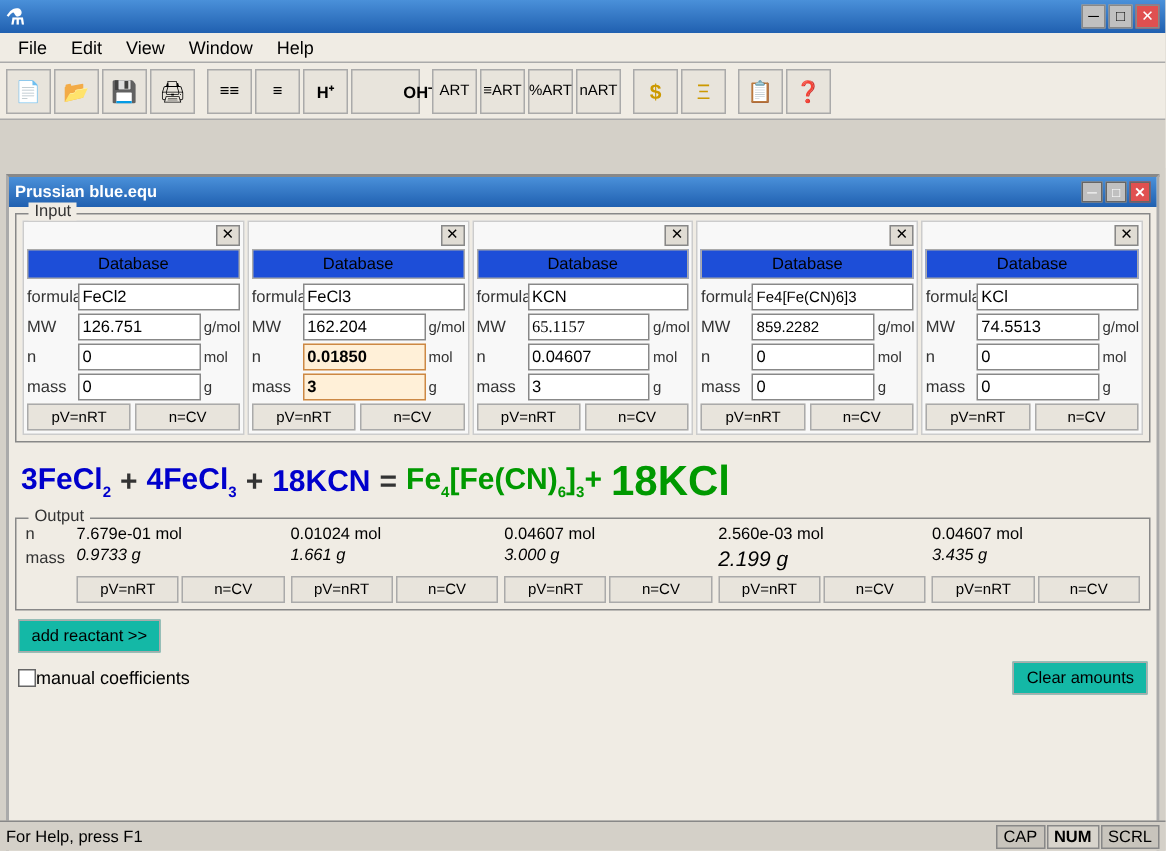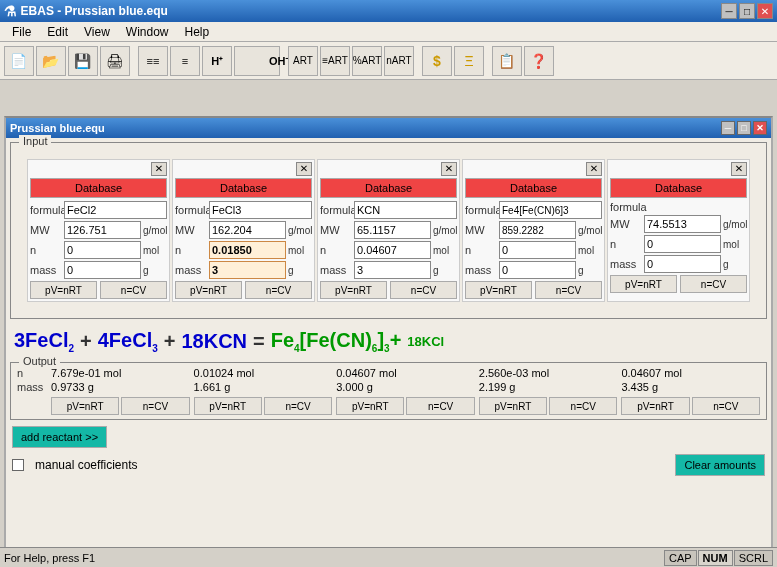--- a/index.html
+++ b/index.html
@@ -117,21 +117,21 @@
       font-size: 9px;
       display: flex; align-items: center; justify-content: center;
       cursor: pointer;
     }
     .inner-title-btn.close { background: #e05050; color: white; }
 
     
     .input-group {
       border: 1px solid #888;
       margin: 4px;
-      padding: 16px;
+      padding: 4px;
       position: relative;
     }
     .input-group-label {
       position: absolute;
       top: -8px;
       left: 8px;
       background: #f0ece4;
       padding: 0 4px;
       font-size: 11px;
       color: #333;
@@ -159,21 +159,21 @@
       background: #e0dcd4;
       border: 1px solid #888;
       font-size: 10px;
       display: flex; align-items: center; justify-content: center;
       cursor: pointer;
       line-height: 1;
     }
     .db-btn {
       width: 100%;
       height: 20px;
-      background: #ef4444;
+      background: #1d4ed8;
       border: 1px solid #aaa;
       font-size: 11px;
       display: flex; align-items: center; justify-content: center;
       cursor: pointer;
       margin-bottom: 3px;
       color: #666;
     }
     .db-btn.active { color: #000; }
 
     .field-row {
@@ -330,21 +330,20 @@
     }
 
     .spacer { flex: 1; }
   </style>
 </head>
 <body>
 
 <div class="title-bar">
   <div class="title-bar-left">
     <span style="font-size:14px;">⚗</span>
-    <span>EBAS - Prussian blue.equ</span>
   </div>
   <div class="title-bar-right">
     <div class="title-btn">─</div>
     <div class="title-btn">□</div>
     <div class="title-btn close">✕</div>
   </div>
 </div>
 
 <div class="menu-bar">
   <span class="menu-item">File</span>
@@ -457,21 +456,21 @@
           <div class="reagent-top">
               <div class="x-btn">✕</div>
             </div>
           <div class="db-btn active">Database</div>
           <div class="field-row">
             <span class="field-label">formula</span>
             <input class="field-input" value="KCN" style="width: 100%;">
           </div>
           <div class="field-row">
             <span class="field-label">MW</span>
-            <input class="field-input" value="65.1157" style="width: 100%;">
+            <input class="field-input" value="65.1157" style="width: 100%; font-family: Liberation Serif, serif;">
             <span class="field-unit">g/mol</span>
           </div>
           <div class="field-row">
             <span class="field-label">n</span>
             <input class="field-input" value="0.04607" style="width: 100%;">
             <span class="field-unit">mol</span>
           </div>
           <div class="field-row">
             <span class="field-label">mass</span>
             <input class="field-input" value="3" style="width: 100%;">
@@ -513,20 +512,21 @@
           </div>
         </div>
 
         <div class="reagent-col">
           <div class="reagent-top">
               <div class="x-btn">✕</div>
             </div>
           <div class="db-btn active">Database</div>
           <div class="field-row">
             <span class="field-label">formula</span>
+            <input class="field-input" value="KCl" style="width: 100%;">
           </div>
           <div class="field-row">
             <span class="field-label">MW</span>
             <input class="field-input" value="74.5513" style="width: 100%;">
             <span class="field-unit">g/mol</span>
           </div>
           <div class="field-row">
             <span class="field-label">n</span>
             <input class="field-input" value="0" style="width: 100%;">
             <span class="field-unit">mol</span>
@@ -546,42 +546,42 @@
     </div>
 
     <div class="equation-row">
       <span class="eq-reactant" style="font-weight:bold; font-size:20px;">3FeCl<sub>2</sub></span>
       <span class="eq-sign">+</span>
       <span class="eq-reactant" style="font-weight:bold; font-size:20px;">4FeCl<sub>3</sub></span>
       <span class="eq-sign">+</span>
       <span class="eq-reactant" style="font-weight:bold; font-size:20px;">18KCN</span>
       <span class="eq-sign">=</span>
       <span class="eq-product" style="font-weight:bold; font-size:20px;">Fe<sub>4</sub>[Fe(CN)<sub>6</sub>]<sub>3</sub>+</span>
-      <span class="eq-product" style="font-weight:bold; font-size:13px; color:#009900;">18KCl</span>
+      <span class="eq-product" style="font-weight:bold; font-size:28px; color:#009900;">18KCl</span>
     </div>
 
     <div class="output-group">
       <span class="output-group-label">Output</span>
       <div style="display:flex; align-items:center; gap:2px; padding:0 2px;">
         <span class="out-label">n</span>
         <div class="output-row" style="flex:1; gap:4px; display:flex;">
           <span class="out-value" style="flex:1; font-size:11px;">7.679e-01 mol</span>
           <span class="out-value" style="flex:1; font-size:11px;">0.01024 mol</span>
           <span class="out-value" style="flex:1; font-size:11px;">0.04607 mol</span>
           <span class="out-value" style="flex:1; font-size:11px;">2.560e-03 mol</span>
           <span class="out-value" style="flex:1; font-size:11px;">0.04607 mol</span>
         </div>
       </div>
       <div style="display:flex; align-items:center; gap:2px; padding:0 2px; margin-top:2px;">
         <span class="out-label">mass</span>
-        <div class="output-row" style="flex:1; gap:4px; display:flex;">
+        <div class="output-row" style="flex:1; gap:4px; display:flex;font-style:italic;">
           <span class="out-value" style="flex:1; font-size:11px;">0.9733 g</span>
           <span class="out-value" style="flex:1; font-size:11px;">1.661 g</span>
           <span class="out-value" style="flex:1; font-size:11px;">3.000 g</span>
-          <span class="out-value" style="flex:1; font-size:11px;">2.199 g</span>
+          <span class="out-value" style="flex:1; font-size:14px;">2.199 g</span>
           <span class="out-value" style="flex:1; font-size:11px;">3.435 g</span>
         </div>
       </div>
 
       <div style="display:flex; align-items:center; gap:2px; padding:2px 2px 0 2px; margin-top:2px;">
         <span class="out-label"></span>
         <div style="flex:1; display:flex; gap:4px;">
           <div style="flex:1; display:flex; gap:2px;">
             <div class="pv-btn" style="flex:1; height:18px; background:#e8e4dc; border:1px solid #aaa; font-size:10px; display:flex; align-items:center; justify-content:center; cursor:pointer;">pV=nRT</div>
             <div class="pv-btn" style="flex:1; height:18px; background:#e8e4dc; border:1px solid #aaa; font-size:10px; display:flex; align-items:center; justify-content:center; cursor:pointer;">n=CV</div>
@@ -611,21 +611,21 @@
         <div style="display:flex; align-items:center; justify-content:center;">
           <div class="add-reactant-btn">
             <span>add reactant &gt;&gt;</span>
           </div>
         </div>
         <div class="spacer"></div>
       </div>
     </div>
 
     <div style="display:flex; align-items:center; padding:2px 6px 4px; justify-content:space-between;">
-      <div style="display:flex; align-items:center; gap:11px;">
+      <div style="display:flex; align-items:center; gap:0;">
         <div class="manual-check"></div>
         <span>manual coefficients</span>
       </div>
       <div class="clear-amounts-btn">
         <span>Clear amounts</span>
       </div>
     </div>
 
   </div>
 </div>

